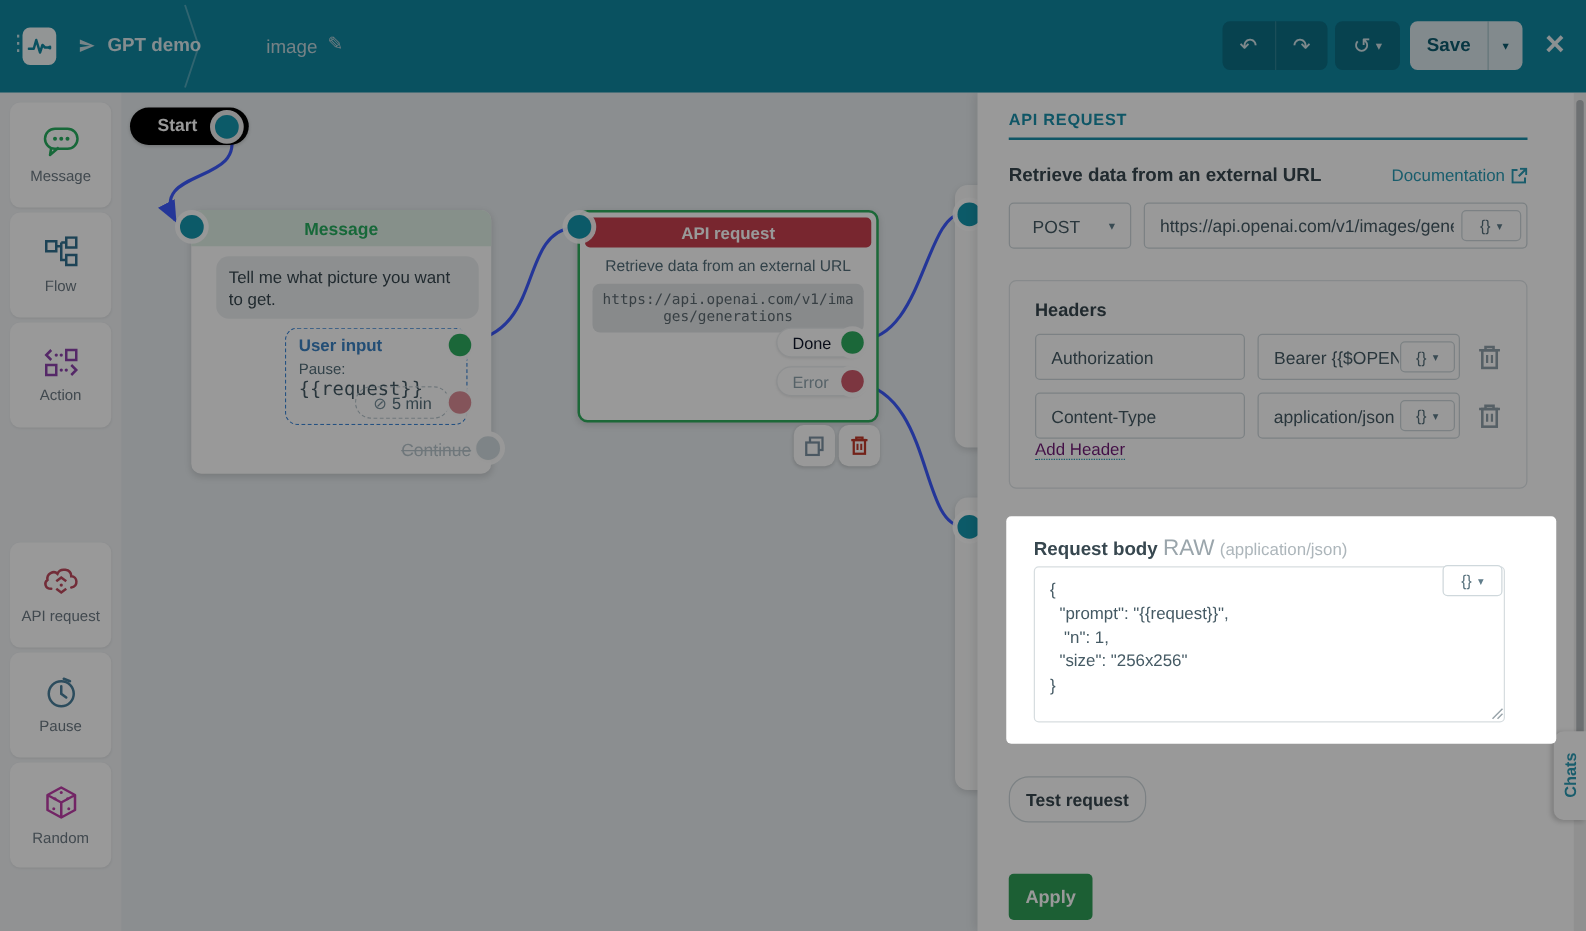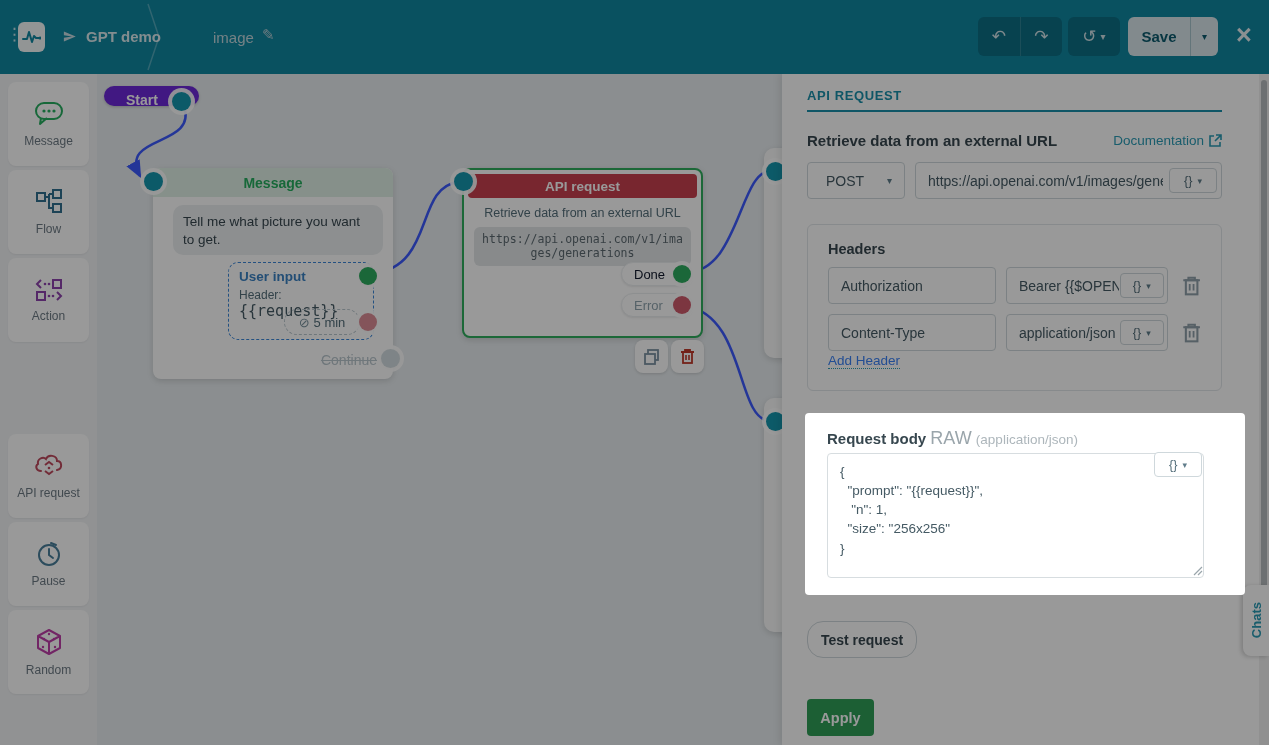--- a/index.html
+++ b/index.html
@@ -32,21 +32,21 @@
   .tile { position:absolute; left:8px; width:81px; height:84px; background:#ffffff; border-radius:8px; box-shadow:0 1px 2px rgba(0,0,0,.06); display:flex; flex-direction:column; align-items:center; justify-content:center; gap:7px; cursor:grab; }
   .tile-label { font-size:12px; color:#6d7a84; }
   .wires { position:absolute; left:0; top:0; z-index:1; pointer-events:none; }
   .port { position:absolute; border-radius:50%; box-shadow:0 0 0 4px rgba(255,255,255,.92), 0 1px 3px rgba(0,0,0,.25); z-index:4; }
   .port.teal { background:#1596ad; width:19px; height:19px; }
   .port.green { background:#2eac5f; width:18px; height:18px; }
   .port.red { background:#cf5a6b; width:18px; height:18px; }
   .port.salmon { background:#dd8d96; width:18px; height:18px; }
   .port.gray { background:#d3dde1; width:19px; height:19px; }
 
-  .start-node { position:absolute; left:104px; top:86px; width:95px; height:20px; background:#6d28d9; border-radius:15px; z-index:3; box-shadow:0 1px 3px rgba(0,0,0,.2); }
+  .start-node { position:absolute; left:104px; top:86px; width:95px; height:30px; background:#000000; border-radius:15px; z-index:3; box-shadow:0 1px 3px rgba(0,0,0,.2); }
   .start-label { position:absolute; left:22px; top:6px; color:#fff; font-weight:bold; font-size:14px; }
 
   .node { position:absolute; background:#fff; border-radius:8px; box-shadow:0 2px 6px rgba(0,0,0,.14); z-index:3; }
   .msg-node { left:153px; top:168px; width:240px; height:211px; }
   .msg-head { height:29px; background:#e0f1e6; border-radius:8px 8px 0 0; display:flex; align-items:center; justify-content:center; color:#27ae60; font-weight:bold; font-size:14px; }
   .msg-bubble { position:absolute; left:20px; top:37px; width:210px; height:50px; background:#eceff1; border-radius:10px; padding:8px 10px; font-size:13.5px; color:#37474f; line-height:1.3; }
   .ui-box { position:absolute; left:75px; top:94px; width:146px; height:78px; border:1.5px dashed #3d87d8; border-radius:10px; padding:6px 10px; }
   .ui-title { color:#3b82c4; font-size:13.5px; font-weight:bold; }
   .ui-string { margin-top:4px; font-size:12px; color:#546e7a; }
   .ui-string .mono { font-family:"DejaVu Sans Mono", monospace; font-size:15px; color:#455a64; }
@@ -85,21 +85,21 @@
   .var-btn .caret { font-size:9px; color:#607d8b; }
 
   .headers-card { position:absolute; left:25px; top:150px; width:415px; height:167px; border:1px solid #e1e6e9; border-radius:6px; background:#fff; padding:16px 20px; }
   .hc-title { color:#37474f; font-size:14.5px; font-weight:bold; }
   .hc-row { display:flex; align-items:center; gap:10px; margin-top:10px; }
   .hc-key { width:168px; height:37px; }
   .hc-valwrap { position:relative; width:168px; }
   .hc-valwrap .txt-input { padding-right:48px; }
   .hc-valwrap .var-btn { right:4px; width:44px; }
   .trash { width:20px; height:22px; cursor:pointer; margin-left:4px; }
-  .add-header { display:inline-block; color:#3b82f6; font-size:13.5px; border-bottom:1px dotted #2a9bb5; cursor:pointer; }
+  .add-header { display:inline-block; color:#701a75; font-size:13.5px; border-bottom:1px dotted #2a9bb5; cursor:pointer; }
 
   .test-btn { position:absolute; left:25px; top:547px; width:110px; height:37px; background:#fff; border:1px solid #cfd8dc; border-radius:16px; color:#37474f; font-size:14px; font-weight:bold; cursor:pointer; font-family:"Liberation Sans", sans-serif; }
   .apply-btn { position:absolute; left:25px; top:625px; width:67px; height:37px; background:#2f9e58; border:none; border-radius:4px; color:#fff; font-size:14.5px; font-weight:bold; cursor:pointer; font-family:"Liberation Sans", sans-serif; }
 
   .scrolltrack { position:absolute; right:0; top:0; width:10px; height:671px; background:#f1f1f1; }
   .scrollthumb { position:absolute; right:2px; top:6px; width:6px; height:548px; background:#b6bbbe; border-radius:3px; cursor:pointer; }
 
   .chats-tab { position:absolute; left:1243px; top:585px; width:26px; height:71px; background:#fff; border-radius:8px 0 0 8px; box-shadow:-2px 1px 4px rgba(0,0,0,.18); z-index:7; display:flex; align-items:center; justify-content:center; cursor:pointer; }
   .chats-tab span { writing-mode:vertical-rl; transform:rotate(180deg); color:#2a9bb5; font-size:13px; font-weight:bold; }
 
@@ -234,21 +234,21 @@
     <div class="start-label">Start</div>
   </div>
   <div class="port teal" style="left:172px; top:92px;"></div>
 
   <div class="node msg-node">
     <div class="msg-head">Message</div>
     <div class="msg-bubble">Tell me what picture you want to get.</div>
     <div class="ui-box">
       <div class="ui-title">User input</div>
       <div class="ui-string">
-        <span>Header:</span>
+        <span>Pause:</span>
         <span class="mono">{{request}}</span>
       </div>
       <div class="timeout-box">
         <span class="noicon">⊘</span>
         <span>5 min</span>
       </div>
     </div>
     <div class="continue-row">Continue</div>
   </div>
   <div class="port teal" style="left:144px; top:172px;"></div>

